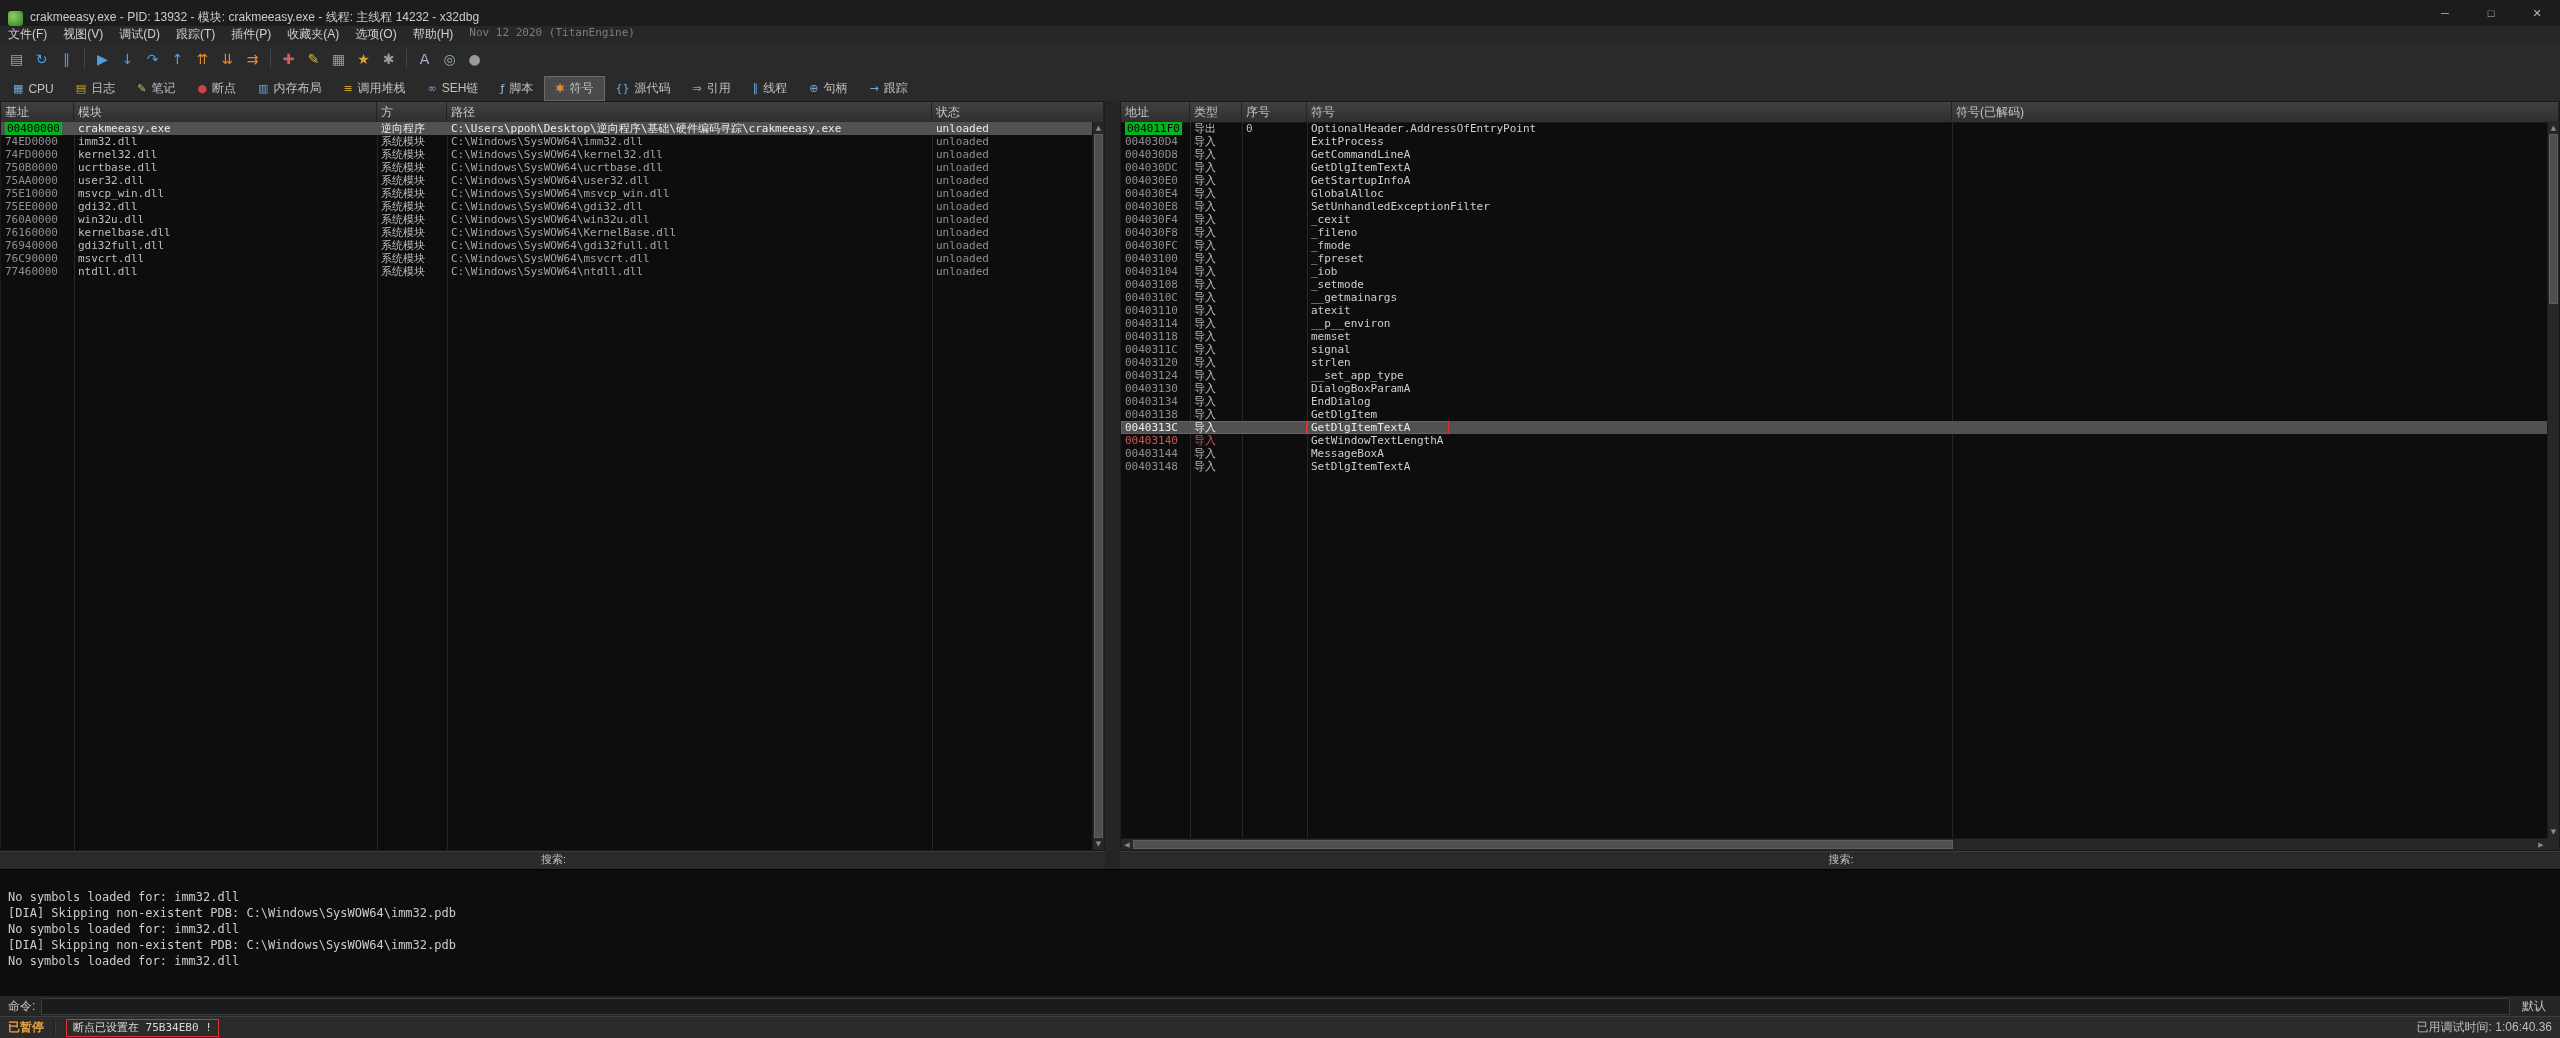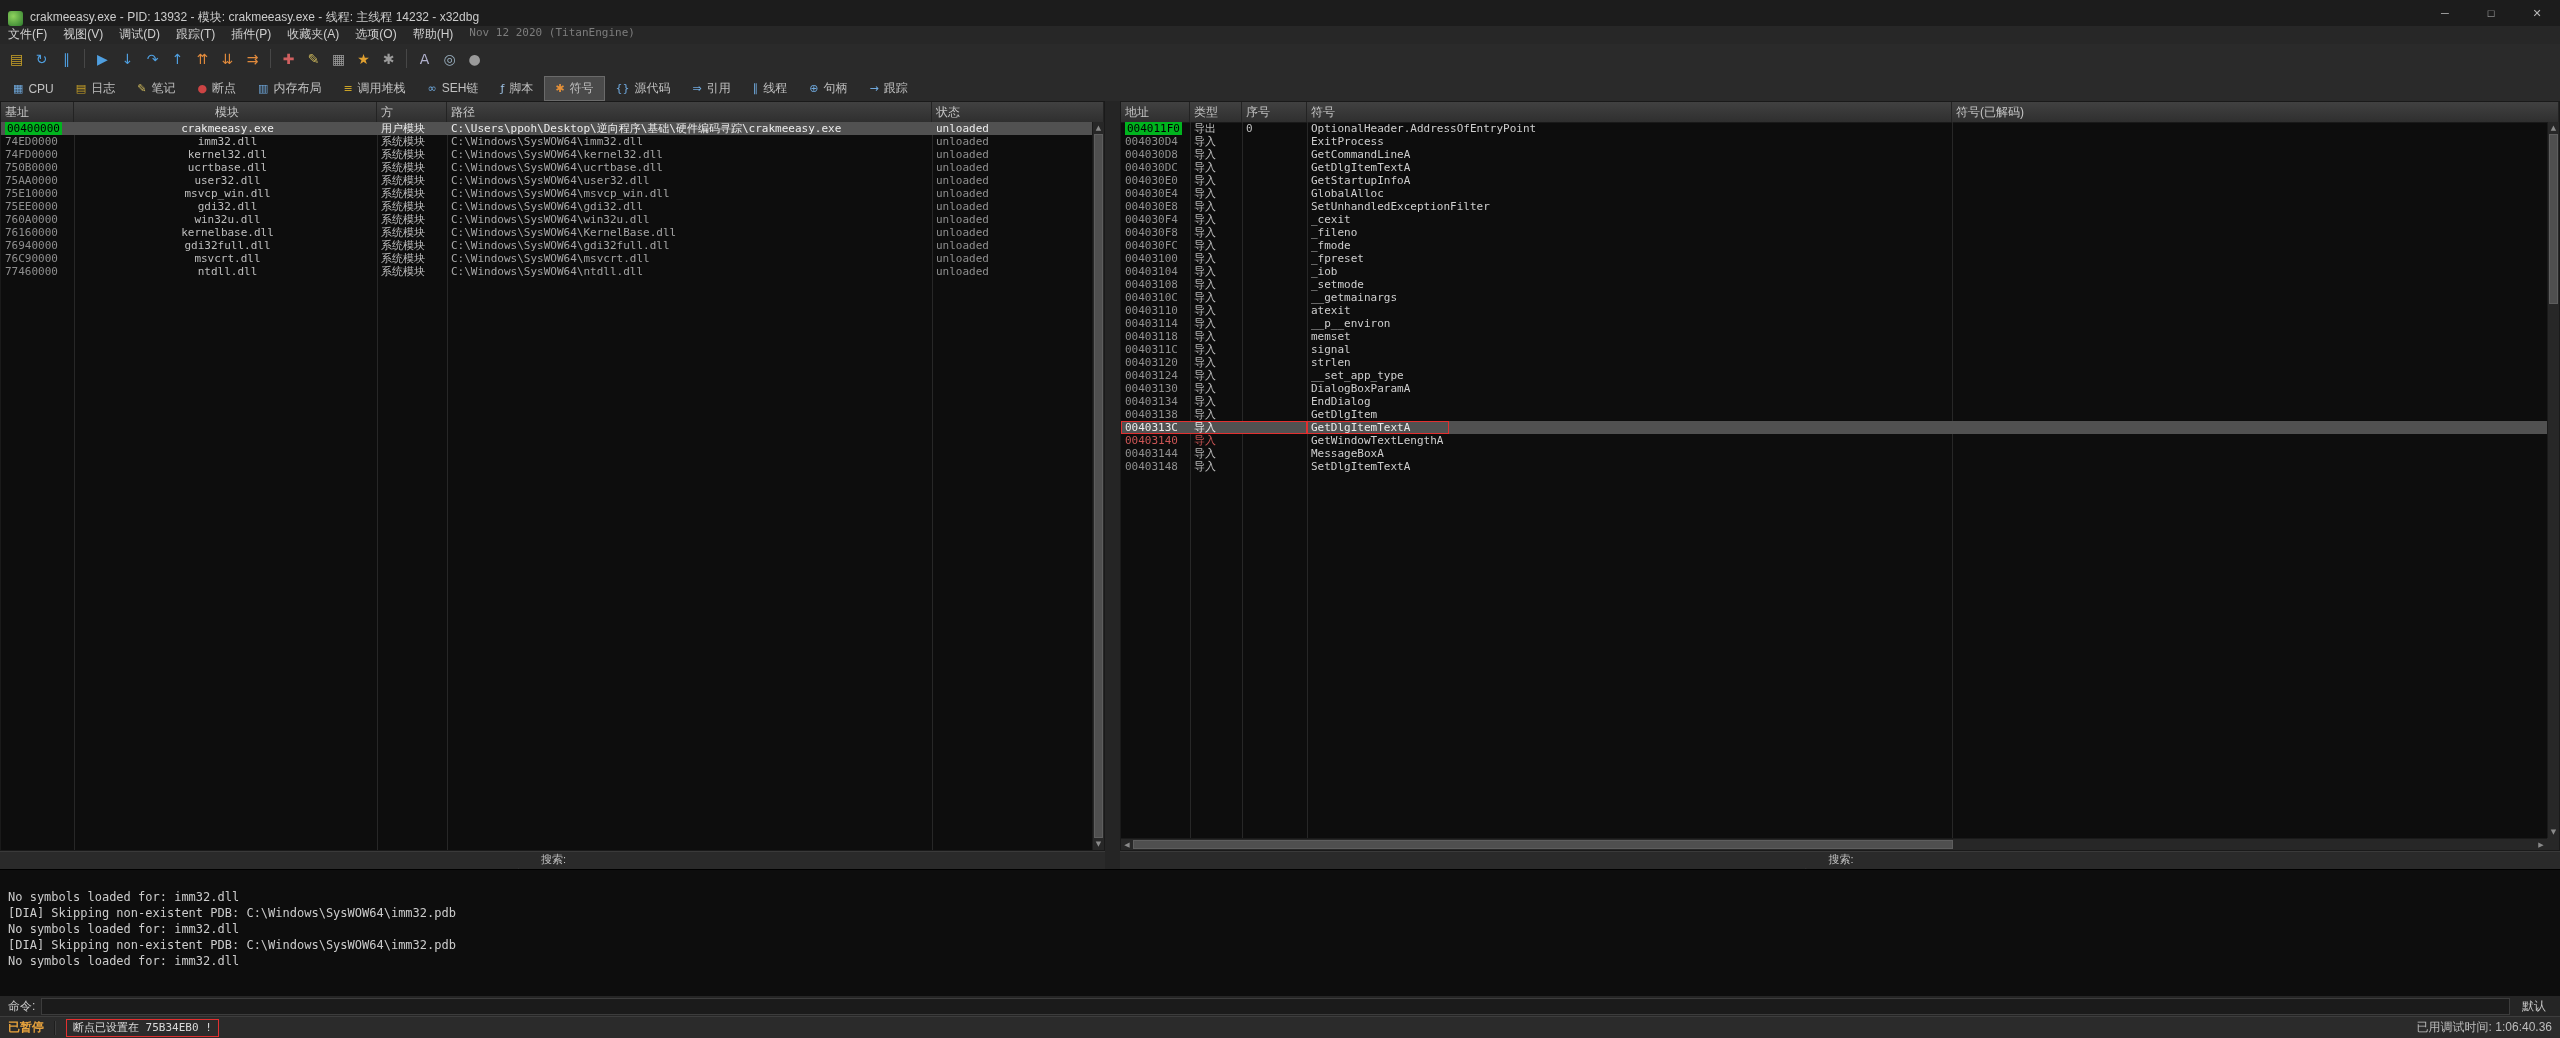--- a/index.html
+++ b/index.html
@@ -46,21 +46,21 @@
   .th{padding:2px 0 0 4px;border-right:1px solid #232323;box-sizing:border-box;white-space:nowrap;overflow:hidden;font-size:12px;}
   .tbody{position:absolute;top:20px;left:0;right:0;bottom:0;overflow:hidden;
          font-family:"DejaVu Sans Mono",monospace;font-size:11px;}
   .pane.right .tbody{bottom:12px;}
   .colsep{position:absolute;top:0;bottom:0;width:1px;background:#272727;}
 
   .trow{display:flex;height:13px;line-height:13px;white-space:nowrap;position:relative;}
   .trow.selected{background:#515151;}
   .trow.selected .td{color:#ececec;}
   .td{padding-left:4px;box-sizing:border-box;overflow:hidden;flex:none;}
-  .lc0{width:73px;flex:none;} .lc1{width:303px;flex:none;text-align:center;} .lc2{width:70px;flex:none;}
+  .lc0{width:73px;flex:none;} .lc1{width:303px;flex:none;} .lc2{width:70px;flex:none;}
   .lc3{width:485px;flex:none;} .lc4{flex:1;}
   .rc0{width:69px;flex:none;} .rc1{width:52px;flex:none;} .rc2{width:65px;flex:none;}
   .rc3{width:645px;flex:none;} .rc4{flex:1;}
   .addr{color:#8f8f8f;} .modname{color:#bfbfbf;} .party{color:#bfbfbf;} .path{color:#a6a6a6;}
   .status{color:#8f8f8f;} .stype{color:#bfbfbf;} .ord{color:#bfbfbf;} .sname{color:#cfcfcf;} .sdec{color:#bfbfbf;}
   .entry-cell{background:#00b41e;color:#000;padding:0 2px;display:inline-block;}
   .red-text{color:#cc5555 !important;}
   .redbox{position:absolute;top:0;height:13px;border:1px solid #e23030;box-sizing:border-box;pointer-events:none;}
 
   
@@ -270,21 +270,21 @@
         <div class="th lc4">状态</div>
       </div>
     <div class="tbody" id="modules-body">
         <div class="colsep" style="left: 73px;"></div>
         <div class="colsep" style="left: 376px;"></div>
         <div class="colsep" style="left: 446px;"></div>
         <div class="colsep" style="left: 931px;"></div>
         <div class="trow selected">
           <div class="td lc0 addr"><span class="entry-cell">00400000</span></div>
           <div class="td lc1 modname">crakmeeasy.exe</div>
-          <div class="td lc2 party">用户模块</div>
+          <div class="td lc2 party">逆向程序</div>
           <div class="td lc3 path">C:\Users\ppoh\Desktop\逆向程序\基础\硬件编码寻踪\crakmeeasy.exe</div>
           <div class="td lc4 status">unloaded</div>
         </div>
         <div class="trow">
           <div class="td lc0 addr">74ED0000</div>
           <div class="td lc1 modname">imm32.dll</div>
           <div class="td lc2 party">系统模块</div>
           <div class="td lc3 path">C:\Windows\SysWOW64\imm32.dll</div>
           <div class="td lc4 status">unloaded</div>
         </div>

